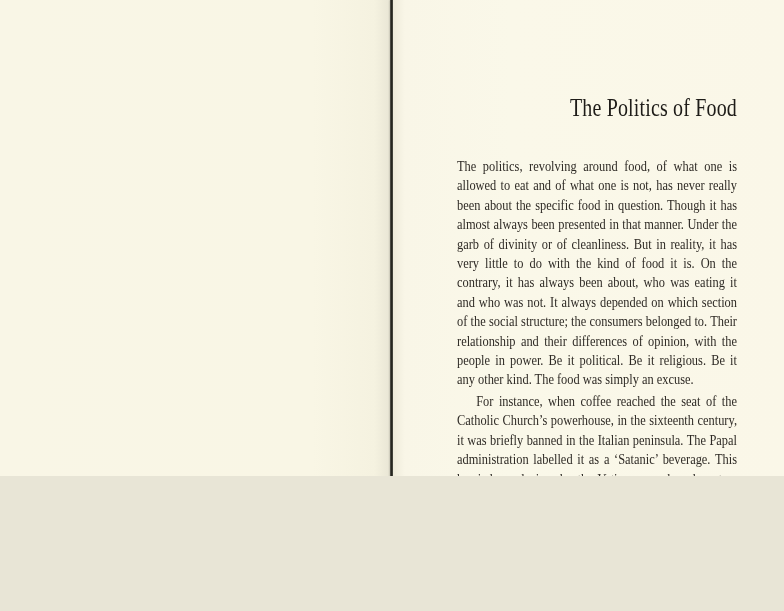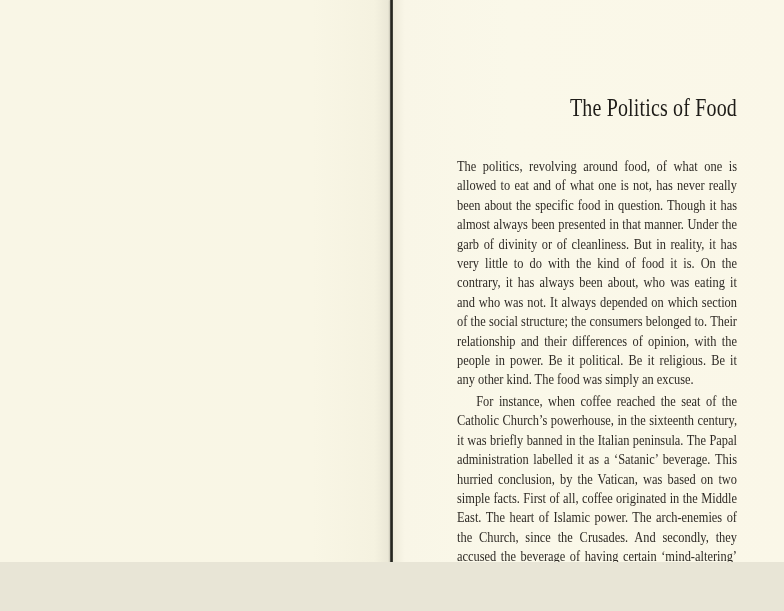--- a/index.html
+++ b/index.html
@@ -4,21 +4,21 @@
 <style>
   html, body {
     margin: 0;
     padding: 0;
     background: #e8e5d6;
     font-family: "Liberation Serif", "DejaVu Serif", serif;
   }
   #spread {
     position: relative;
     width: 784px;
-    height: 562px;
+    height: 476px;
     overflow: hidden;
     background: #f9f6e6;
   }
   
   #left-page {
     position: absolute;
     left: 0; top: 0;
     width: 390px; height: 611px;
     background: linear-gradient(to right,
       #f9f6e6 0%, #f9f6e5 80%, #f5f2e0 96%, #e9e6d5 100%);

